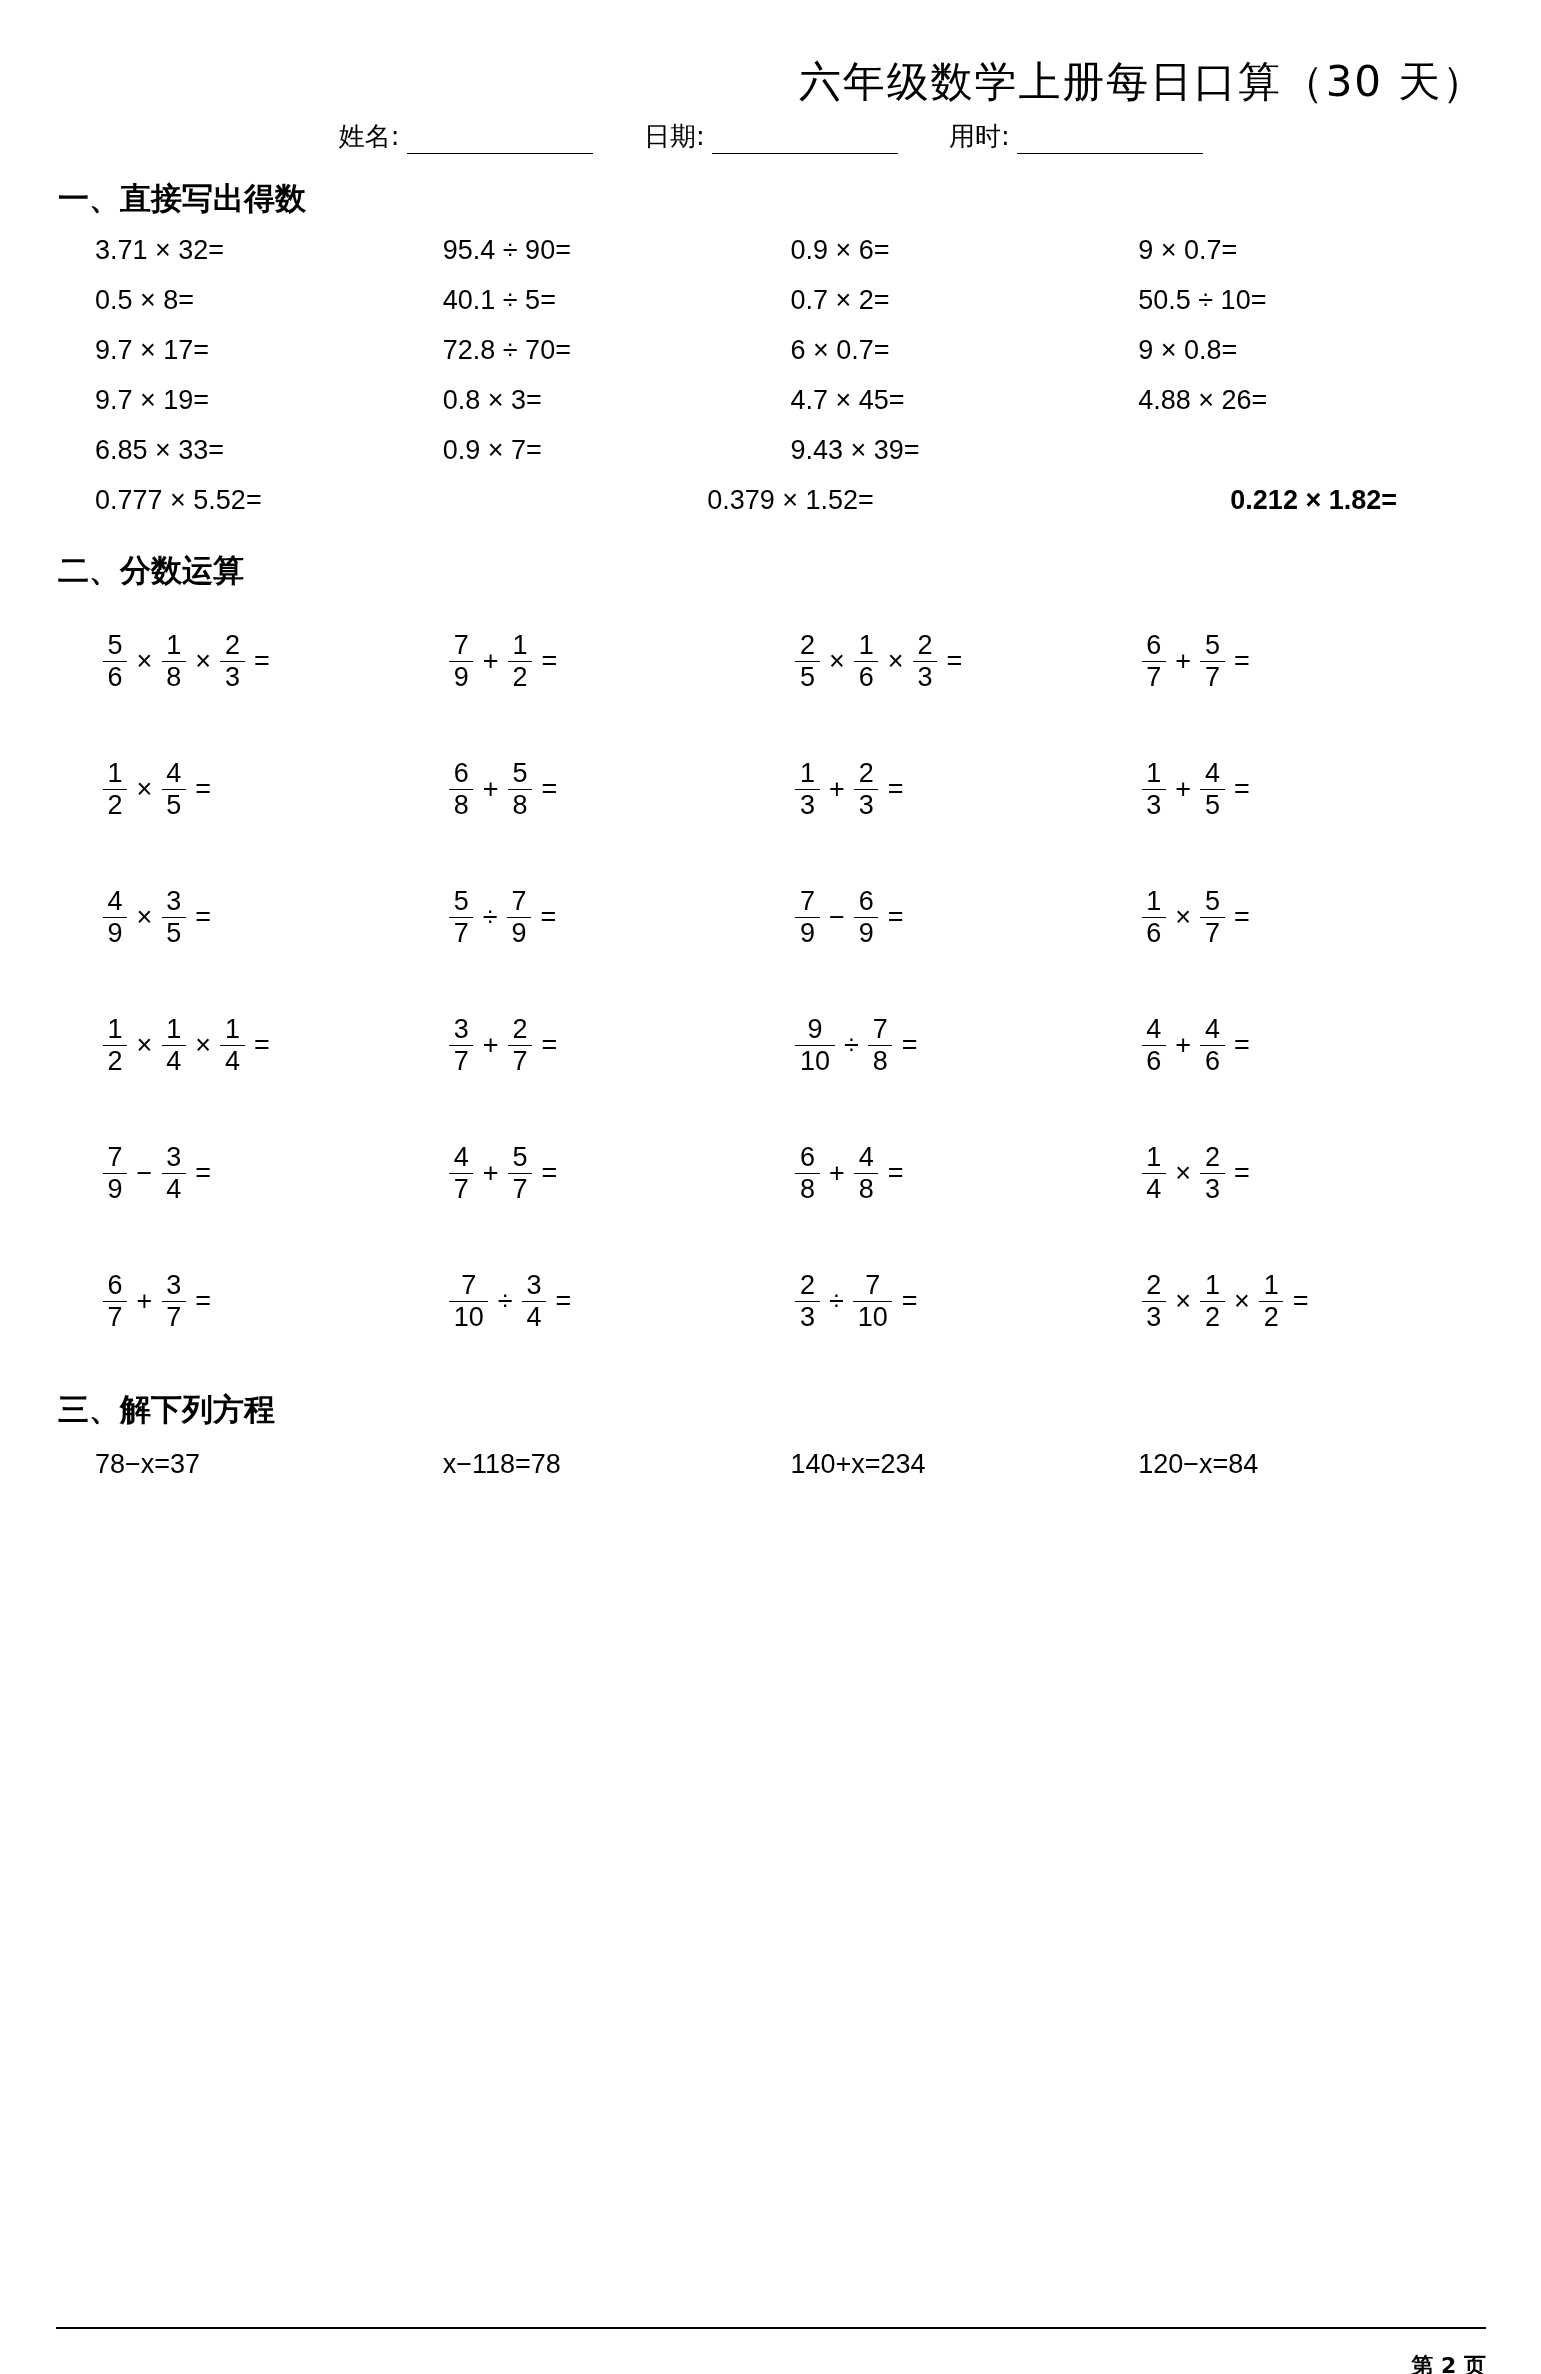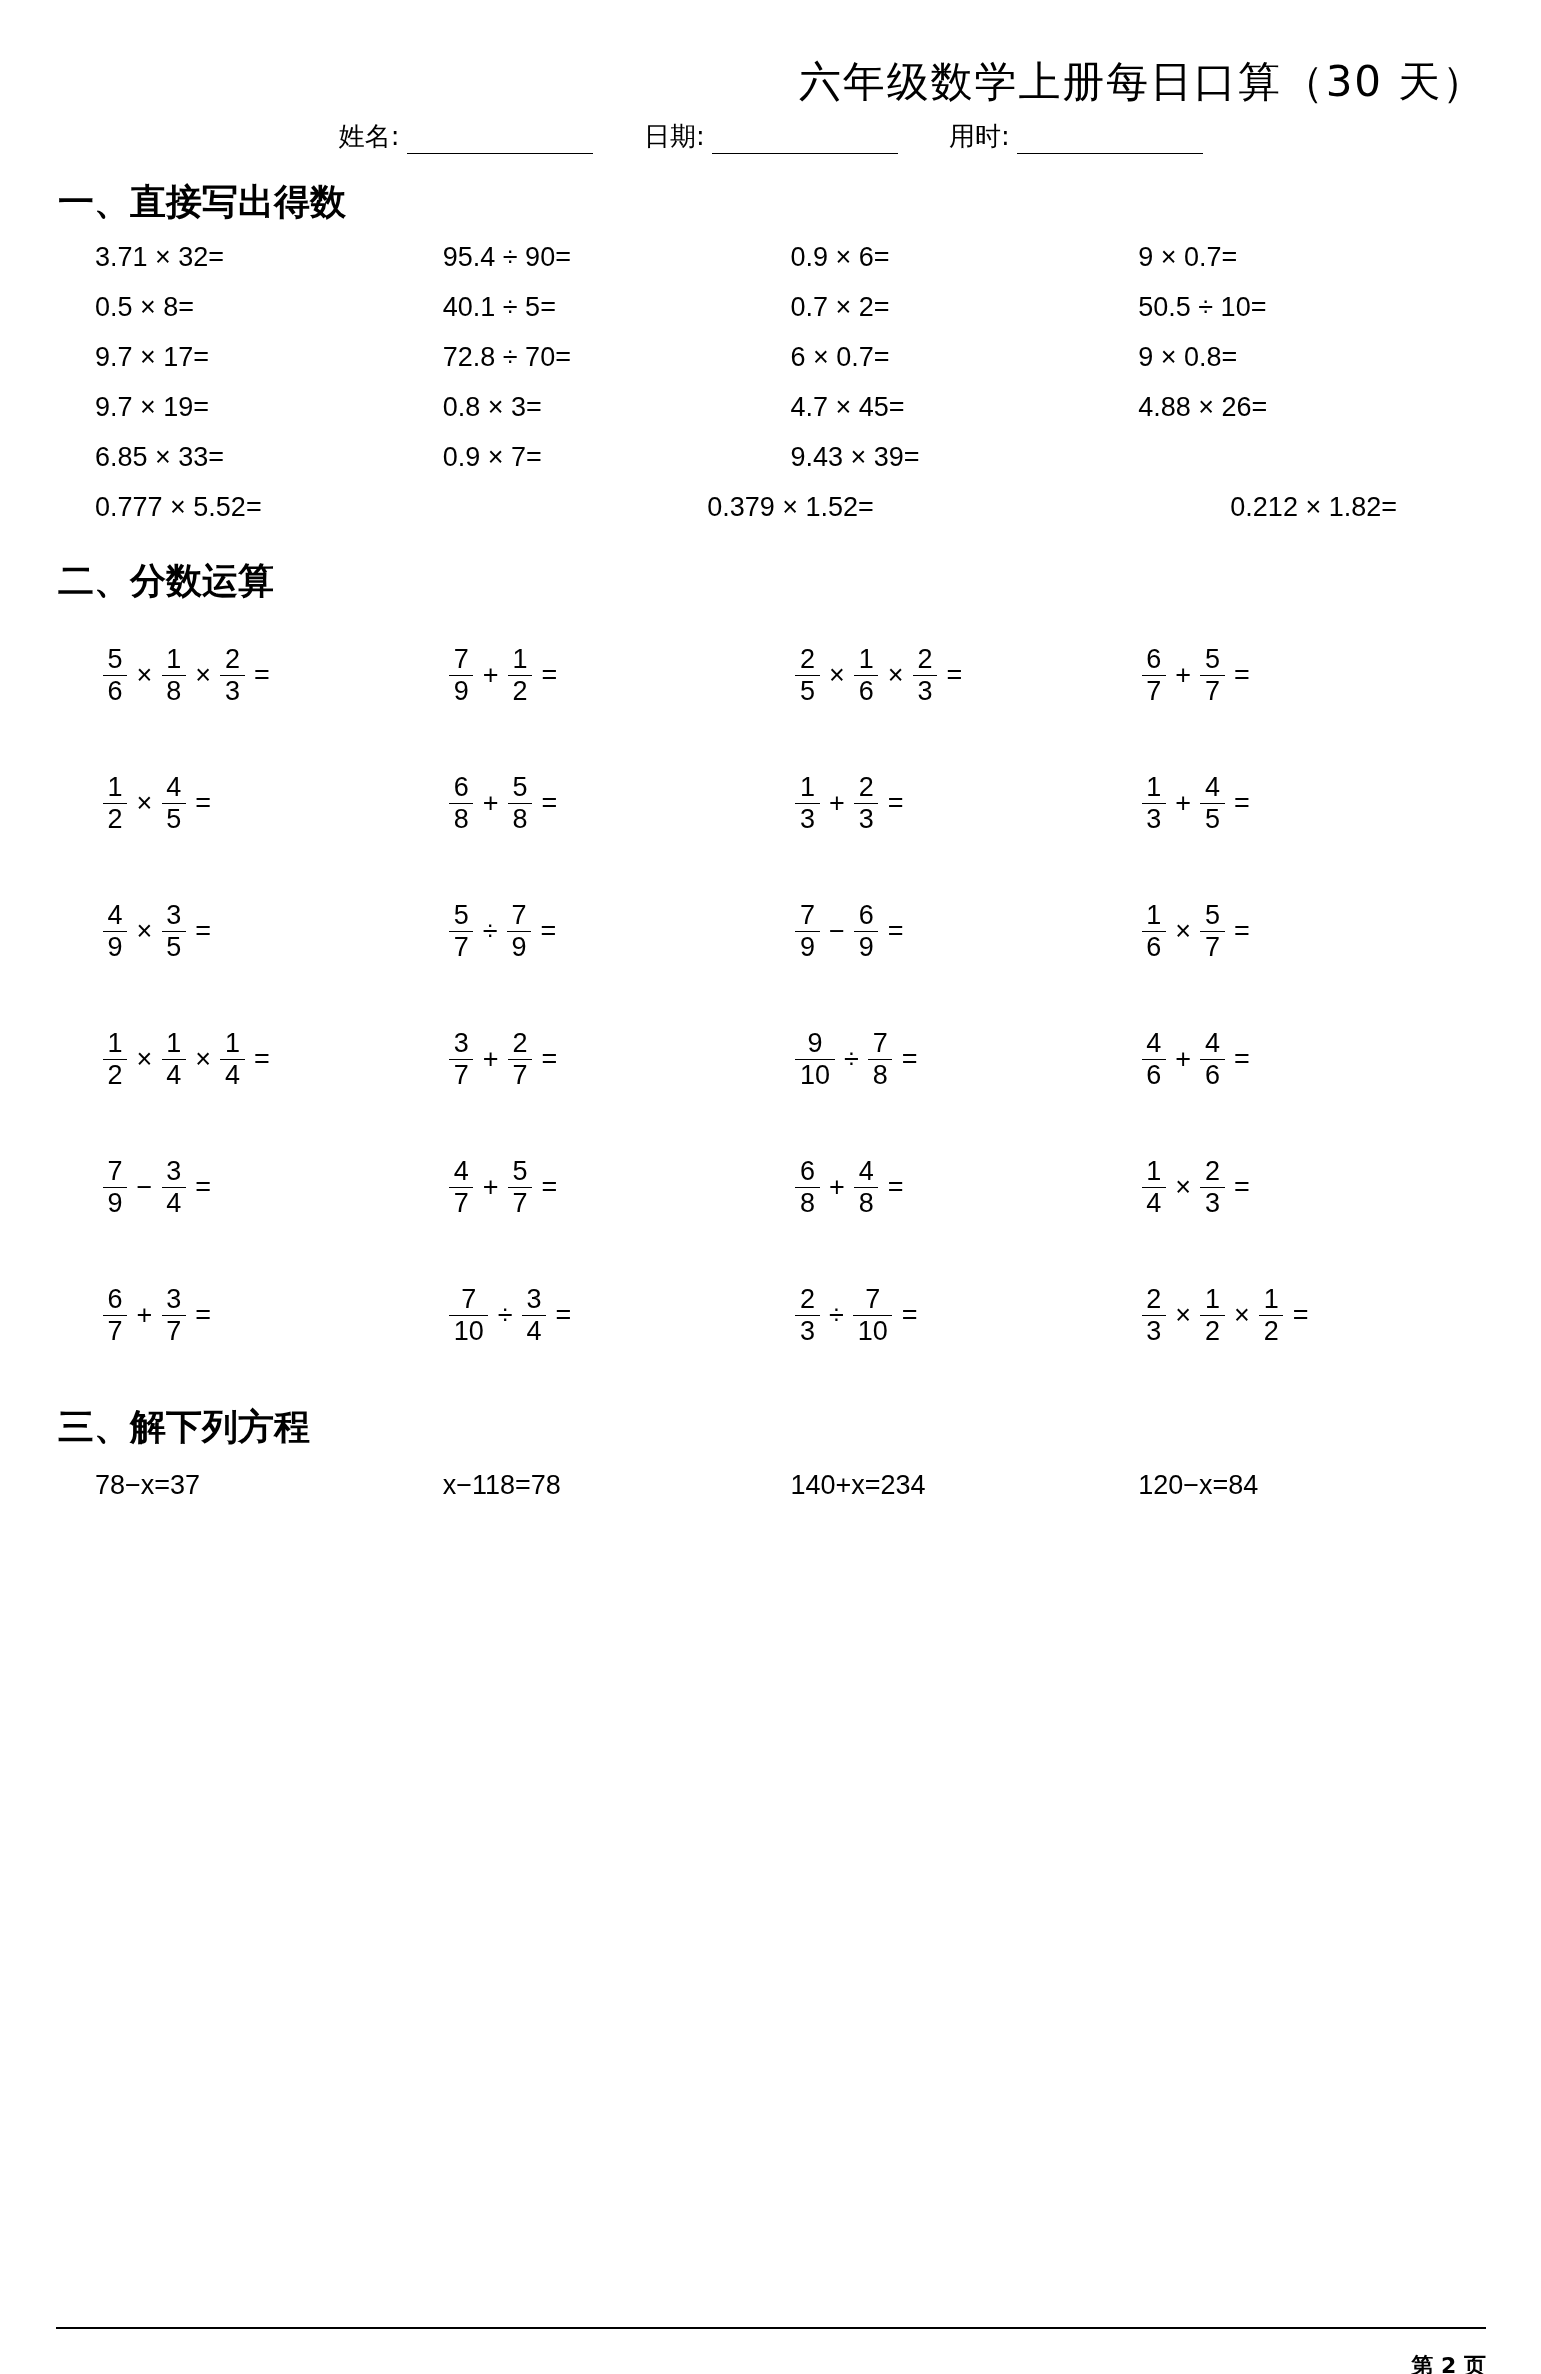--- a/index.html
+++ b/index.html
@@ -50,21 +50,21 @@
     width: 186px;
     border-bottom: 1.9px solid #000;
     height: 24px;
     margin-left: 7.4px;
     margin-right: 24px;
   }
   .infoline .field:last-child .blank { margin-right: 0; }
 
   .section-head {
     font-family: Liberation Sans, sans-serif;
-    font-size: 36px;
+    font-size: 31px;
     font-weight: bold;
     margin-top: 24px;
     margin-bottom: 5.6px;
     padding-left: 1.9px;
   }
   .grid4 {
     display: grid;
     grid-template-columns: repeat(4, 1fr);
     row-gap: 0;
     padding-left: 39px;
@@ -78,21 +78,21 @@
     font-family: "Liberation Sans", sans-serif;
     white-space: nowrap;
   }
   .grid3 {
     display: grid;
     grid-template-columns: 1fr 1fr 1fr;
     padding-left: 39px;
   }
   .grid3 .cell { justify-content: flex-start; }
   .grid3 .c2 { justify-content: center; }
-  .grid3 .c3 { justify-content: flex-end; padding-right: 89px; }
+  .grid3 .c3 { justify-content: flex-end; padding-right: 89px; font-weight: bold; }
 
   
   .fgrid {
     display: grid;
     grid-template-columns: repeat(4, 1fr);
     padding-left: 45px;
     row-gap: 0;
   }
   .fcell {
     height: 128px;

